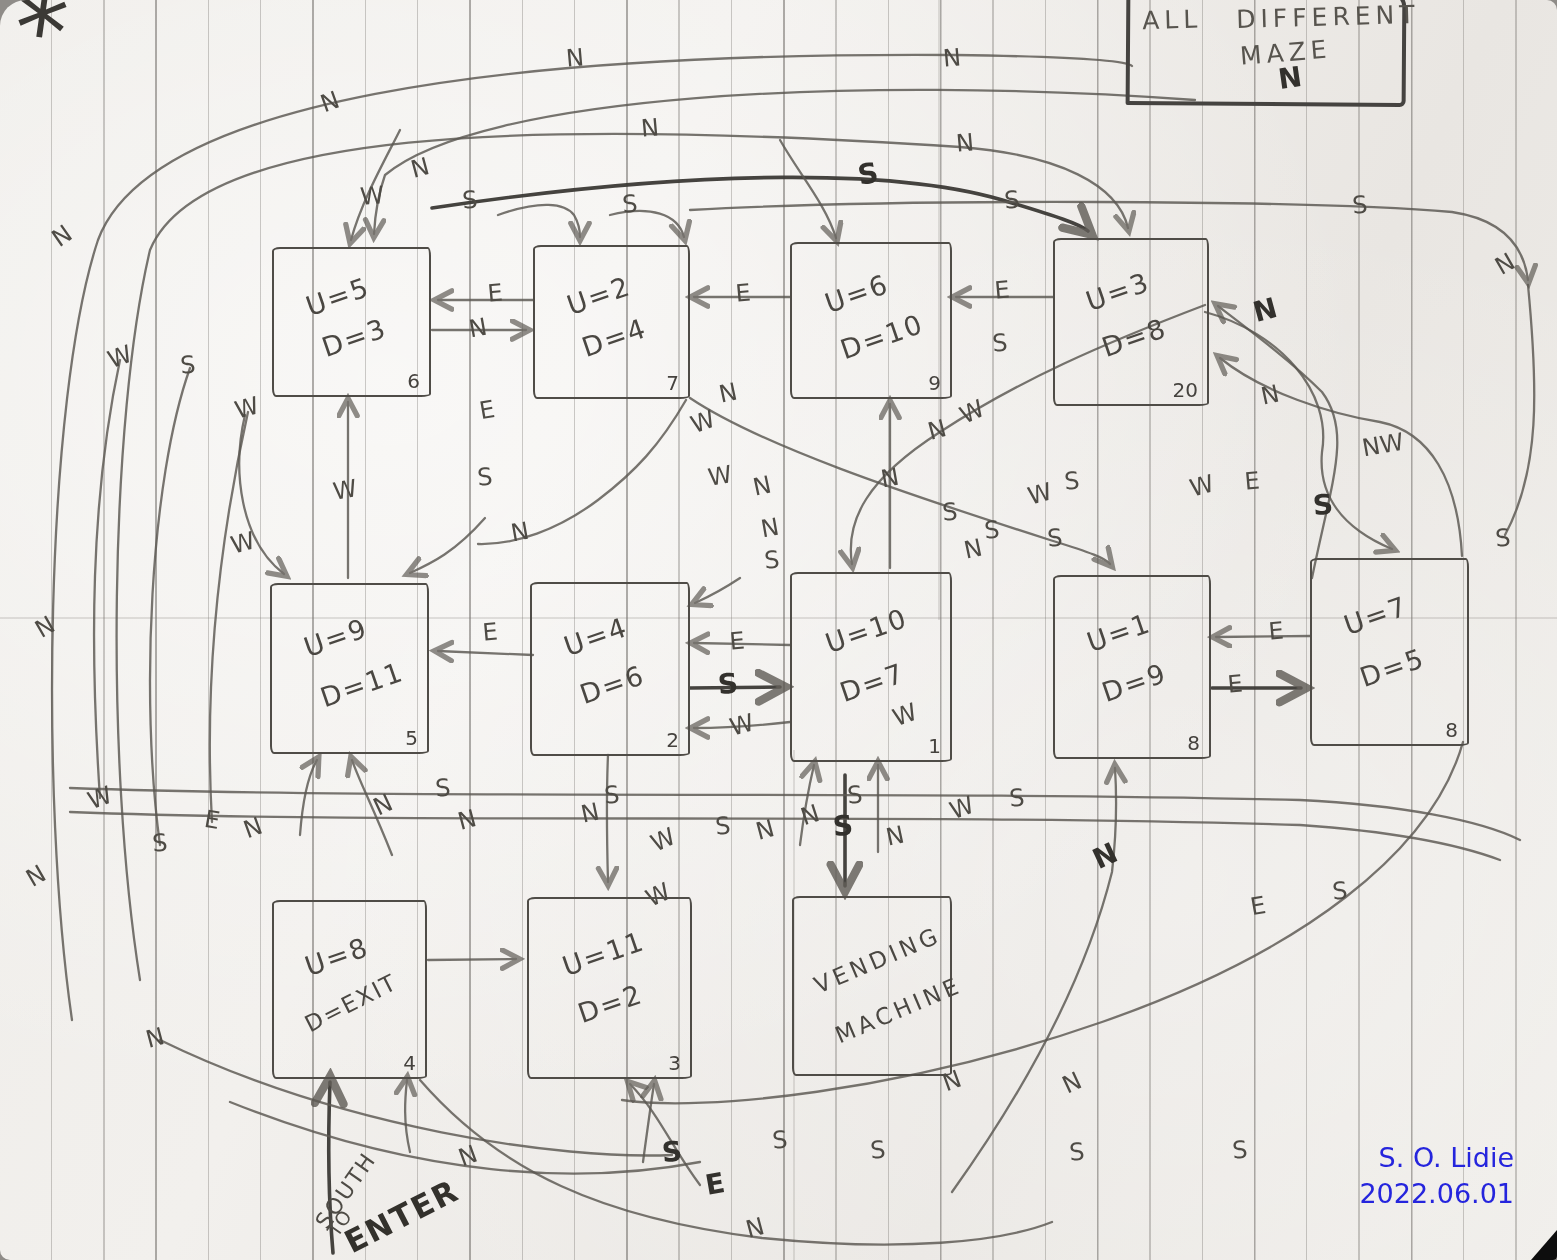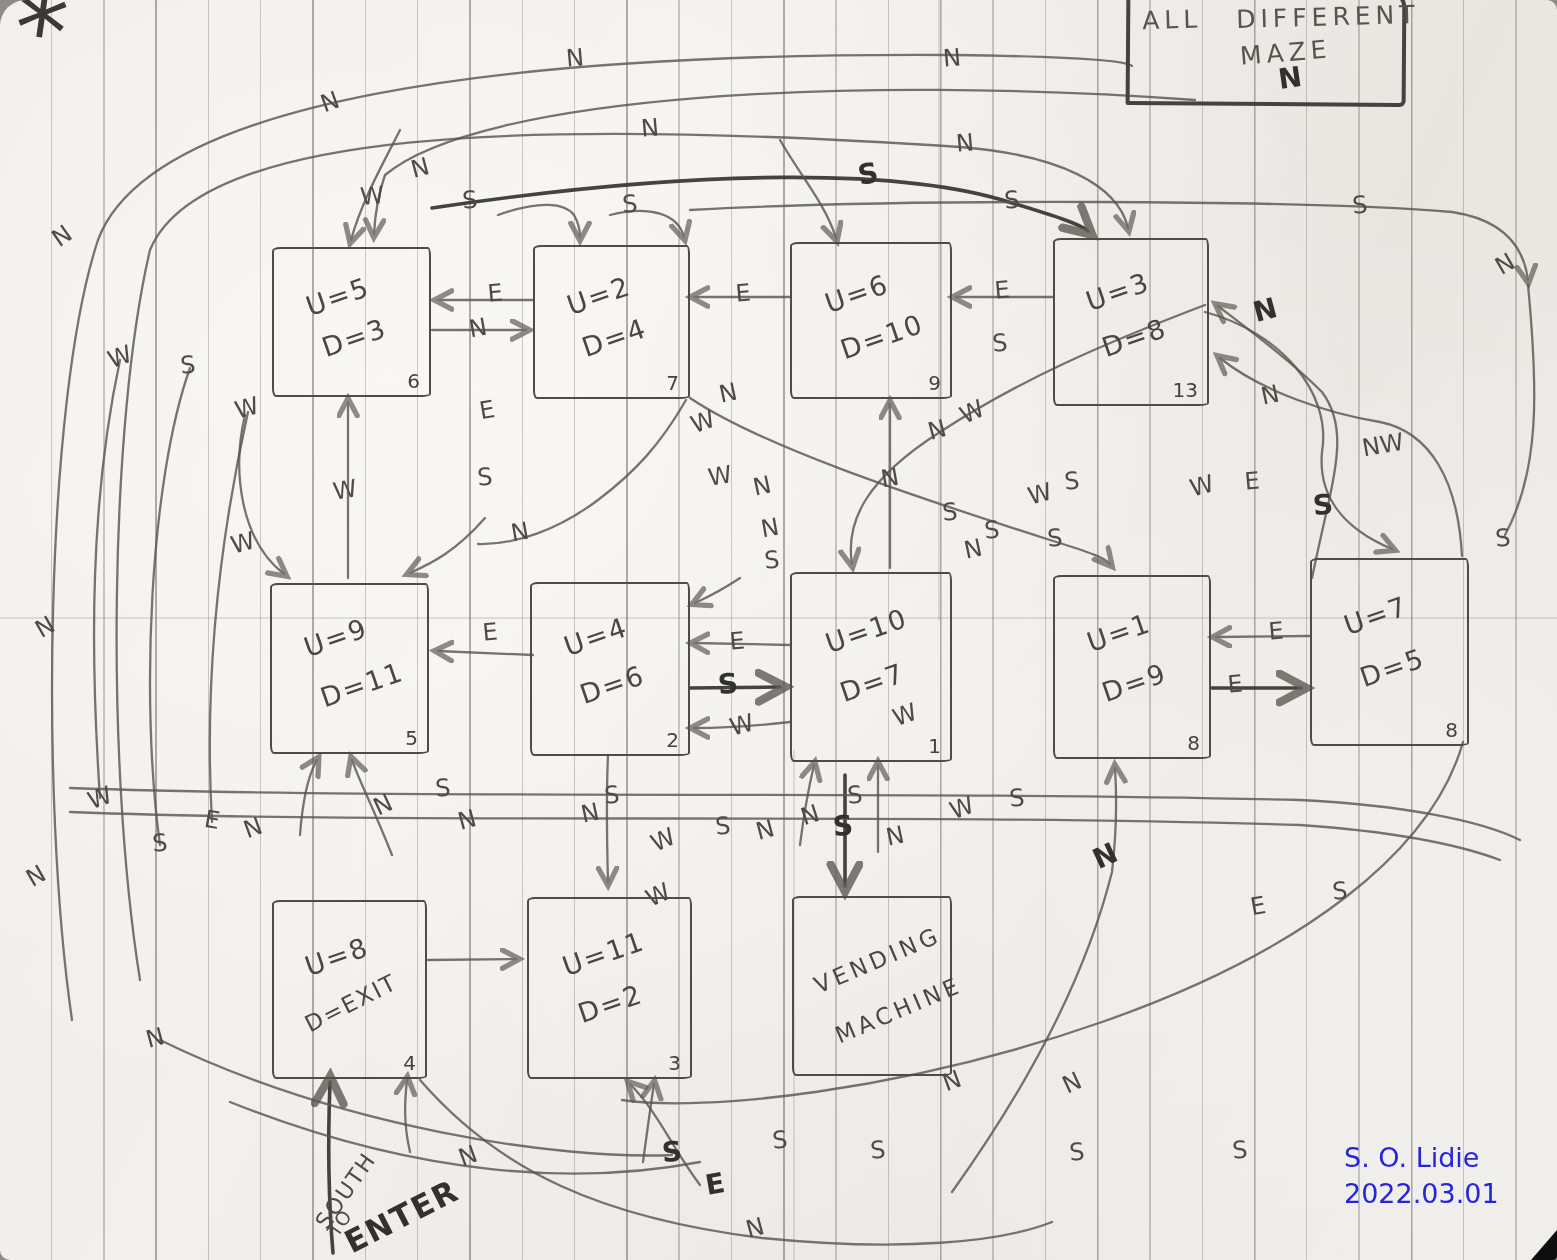--- a/index.html
+++ b/index.html
@@ -45,21 +45,21 @@
   .tb-diff{left:106px;top:8px;}
   .tb-maze{left:110px;top:44px;transform:rotate(-5deg)!important;}
   .asterisk{position:absolute;left:14px;top:-30px;font-size:104px;color:#3b3935;
     transform:rotate(8deg);}
   .south{position:absolute;left:302px;top:1178px;font-size:22px;color:#4e4b45;
     transform:rotate(-55deg);letter-spacing:2px;}
   .to{position:absolute;left:326px;top:1212px;font-size:19px;color:#4e4b45;
     transform:rotate(-55deg);}
   .enter{position:absolute;left:340px;top:1198px;font-size:31px;font-weight:bold;color:#33312c;
     transform:rotate(-27deg);letter-spacing:2px;}
-  .sig{position:absolute;left:1344px;top:1140px;width:170px;text-align:left;
+  .sig{position:absolute;left:1344px;top:1140px;width:170px;text-align:right;
     font-size:27px;line-height:1.35;}
   .corner-wedge{position:absolute;right:0;bottom:0;width:0;height:0;
     border-left:26px solid transparent;border-bottom:30px solid #0d0d0d;}
 </style>
 </head>
 <body>
 
 <div class="paper">
   <div class="rules"></div>
 
@@ -146,21 +146,21 @@
         <span class="rn">7</span>
       </div>
       <div class="room" style="left: 790px; top: 242px; width: 158px; height: 153px;">
         <span class="ru">U=6</span>
         <span class="rd">D=10</span>
         <span class="rn">9</span>
       </div>
       <div class="room" style="left: 1053px; top: 238px; width: 152px; height: 164px;">
         <span class="ru">U=3</span>
         <span class="rd">D=8</span>
-        <span class="rn">13</span>
+        <span class="rn">20</span>
       </div>
       <div class="room" style="left: 270px; top: 583px; width: 155px; height: 167px;">
         <span class="ru">U=9</span>
         <span class="rd">D=11</span>
         <span class="rn">5</span>
       </div>
       <div class="room" style="left: 530px; top: 582px; width: 156px; height: 170px;">
         <span class="ru">U=4</span>
         <span class="rd">D=6</span>
         <span class="rn">2</span>
@@ -297,17 +297,17 @@
   </div>
 
   <span class="asterisk">*</span>
 
   <span class="south">SOUTH</span>
   <span class="to">TO</span>
   <span class="enter">ENTER</span>
 
   <div class="sig" id="signature" style="color: rgb(37, 37, 221);">
     <div>S. O. Lidie</div>
-    <div>2022.03.01</div>
+    <div>2022.06.01</div>
   </div>
 
   <div class="corner-wedge"></div>
 </div>
 
 </body></html>

